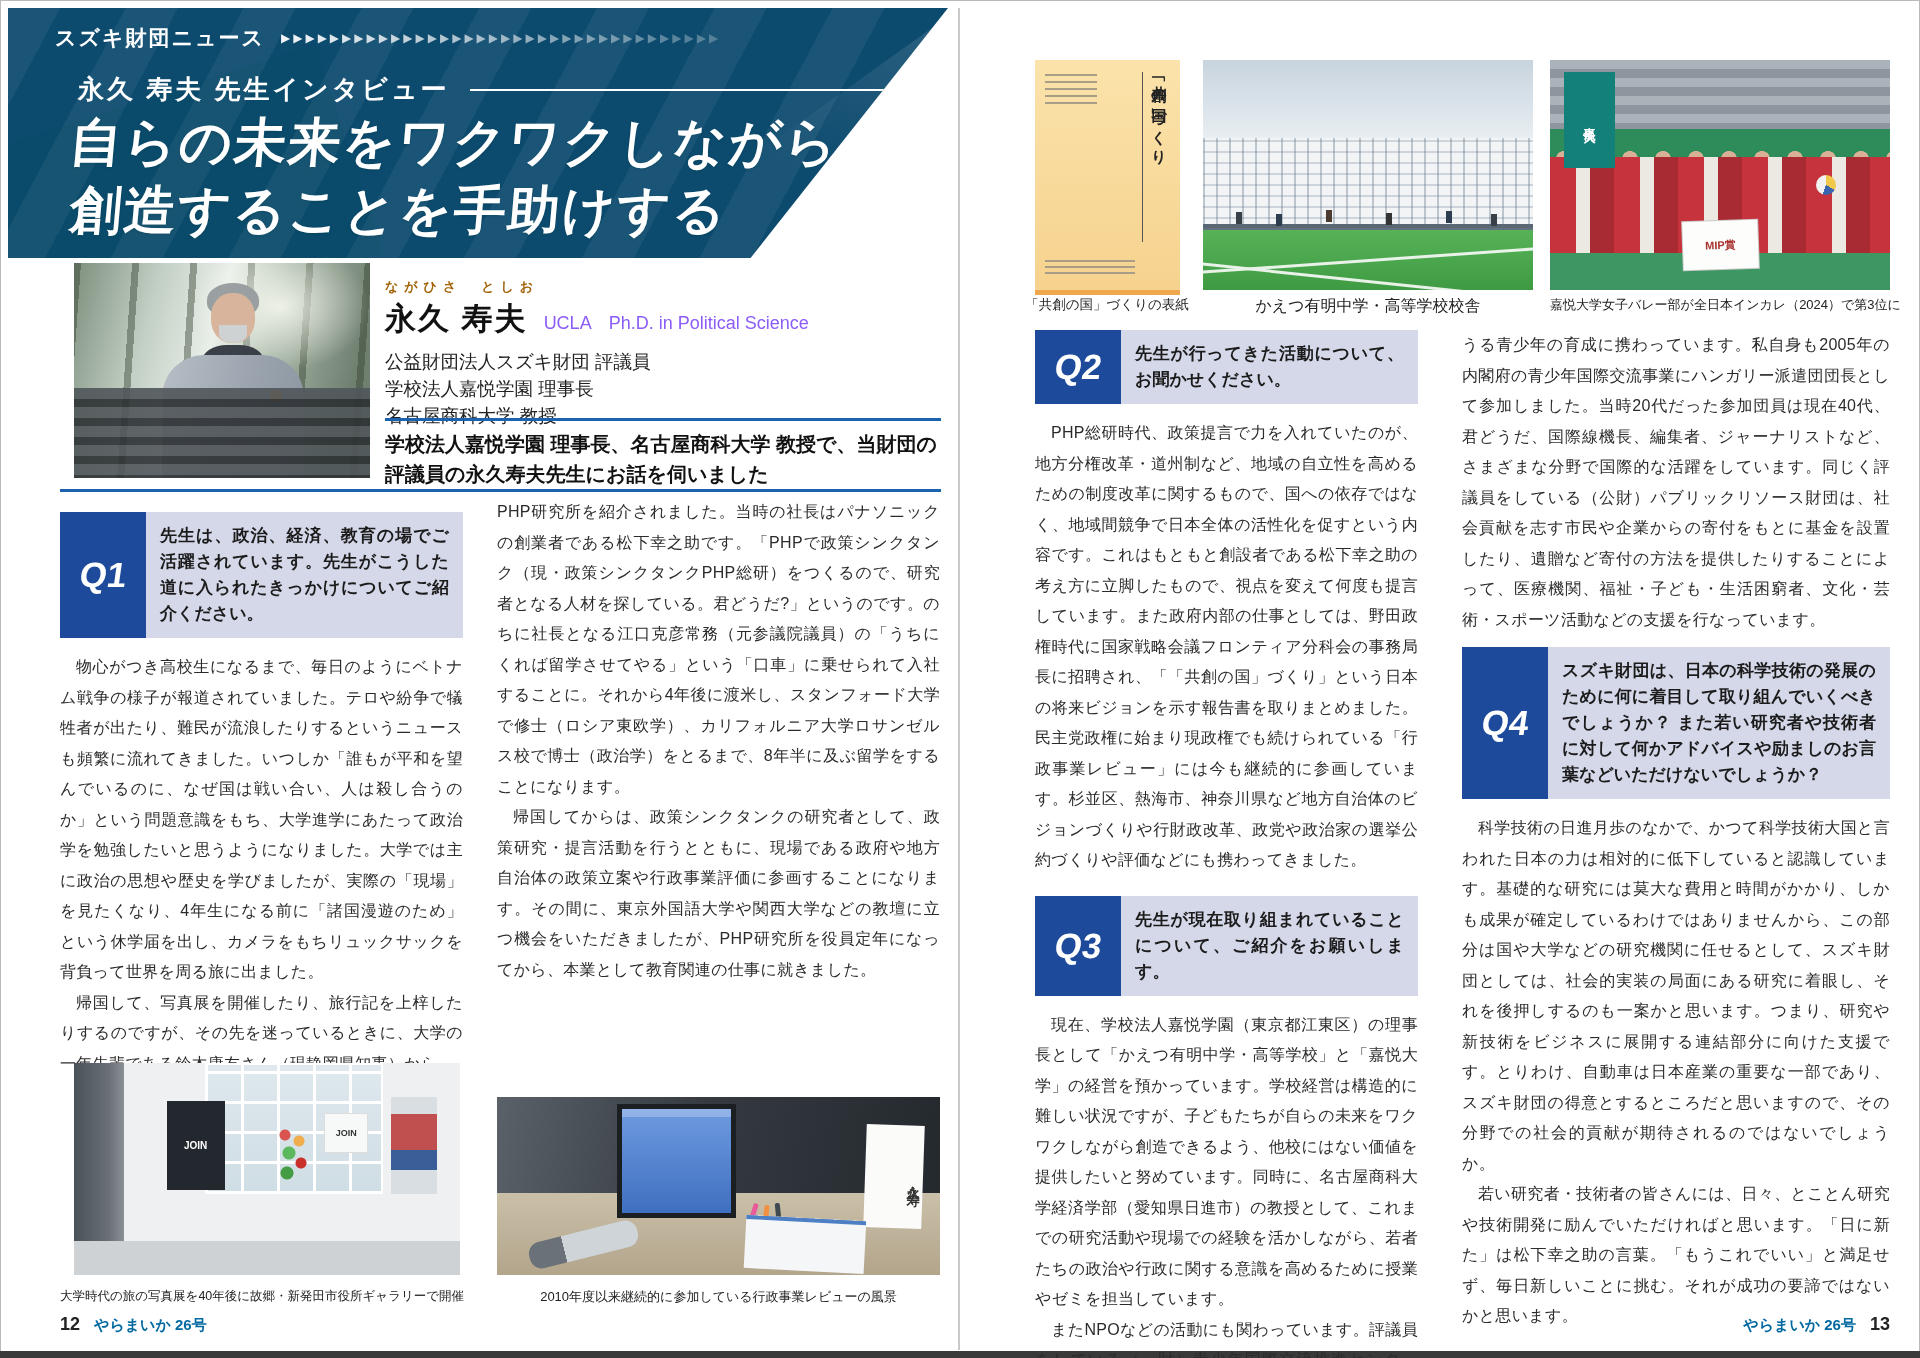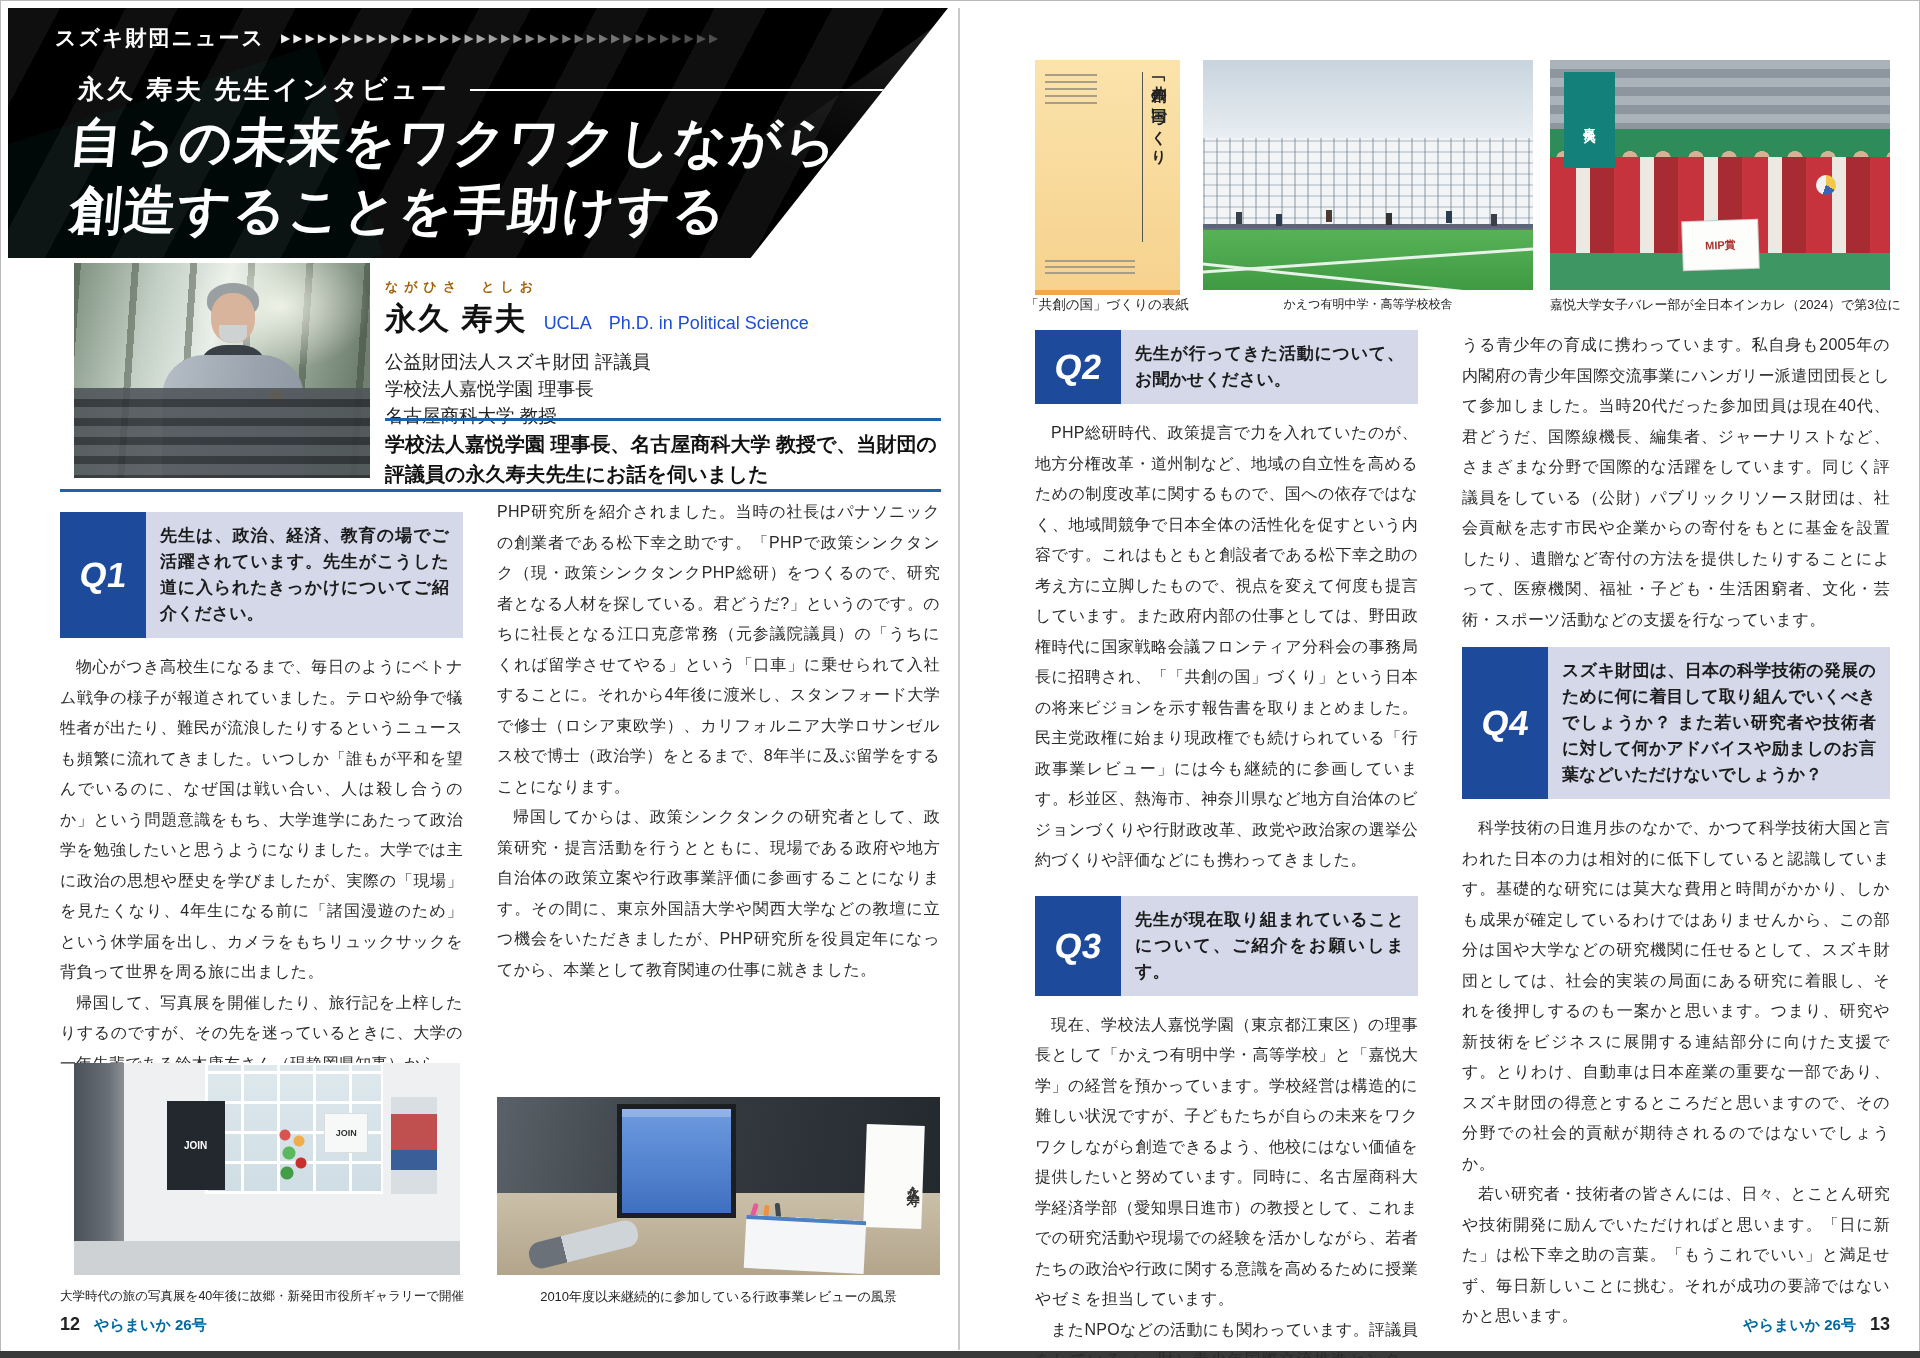--- a/index.html
+++ b/index.html
@@ -2,21 +2,21 @@
 <html><head>
 <meta charset="utf-8">
 <style>
   html,body{margin:0;padding:0;background:#ffffff;}
   #sheet{position:relative;width:1920px;height:1358px;background:#fff;overflow:hidden;
          font-family:"Liberation Sans","DejaVu Sans",sans-serif;color:#2b2b2b;
          box-shadow:inset 0 0 0 1px #b9b9b9;}
   .abs{position:absolute;}
 
   
-  #banner{position:absolute;left:8px;top:8px;width:940px;height:250px;background:#000000;
+  #banner{position:absolute;left:8px;top:8px;width:940px;height:250px;background:#0c4a6e;
           clip-path:polygon(0 0,100% 0,79% 100%,0 100%);overflow:hidden;}
   #banner .deco1{position:absolute;left:0;top:0;width:100%;height:100%;
           background:repeating-linear-gradient(118deg,rgba(255,255,255,.06) 0 46px,rgba(255,255,255,0) 46px 104px);}
   #banner .deco2{position:absolute;right:-40px;top:-20px;width:420px;height:300px;
           background:linear-gradient(205deg,rgba(255,255,255,.16),rgba(255,255,255,0) 55%);
           clip-path:polygon(100% 0,100% 100%,0 100%);}
   #banner .deco3{position:absolute;left:-30px;bottom:-60px;width:380px;height:220px;
           background:rgba(0,80,78,.10);transform:rotate(-18deg);}
   #brand-row{position:absolute;left:47px;top:16px;display:flex;align-items:center;gap:16px;}
   #brand-label{color:#fff;font-size:21px;font-weight:bold;letter-spacing:2px;}
@@ -50,21 +50,21 @@
   #photo-profile .pr-beard{position:absolute;left:145px;top:62px;width:28px;height:18px;border-radius:0 0 50% 50%;background:#cfd2d3;}
   #photo-profile .pr-neck{position:absolute;left:128px;top:82px;width:62px;height:40px;border-radius:40% 40% 0 0;background:#3a4048;}
   #photo-profile .pr-coat{position:absolute;left:88px;top:92px;width:142px;height:125px;border-radius:42px 42px 0 0;
      background:linear-gradient(100deg,#b6bec6,#9aa3ad 60%,#8b95a0);}
   #photo-profile .pr-pocket{position:absolute;left:196px;top:128px;width:12px;height:10px;background:#d98a3a;transform:rotate(12deg);}
 
   #name-block{left:385px;top:278px;width:556px;}
   #furigana{font-size:13px;font-weight:bold;letter-spacing:6px;color:#a16207;}
   #name-row{display:flex;align-items:baseline;margin-top:2px;}
   #profile-name{font-size:31px;font-weight:bold;color:#111;letter-spacing:2px;}
-  #profile-degree{font-size:18px;color:#1d4ed8;margin-left:16px;}
+  #profile-degree{font-size:18px;color:#8b5cf6;margin-left:16px;}
   #profile-titles{margin-top:8px;font-size:18.5px;line-height:27px;color:#222;font-weight:500;}
 
   #intro-box{left:385px;top:418px;width:556px;border-top:3px solid #1b63ae;padding-top:8px;
              font-size:20px;font-weight:bold;line-height:30px;color:#111;}
   #rule-full{left:60px;top:489px;width:881px;height:3px;background:#1b63ae;}
 
   
   .col{position:absolute;}
   #lcol1{left:60px;top:512px;width:403px;}
   #lcol2{left:497px;top:497px;width:443px;}
@@ -162,21 +162,21 @@
   #photo-volley .v-floor{position:absolute;left:0;bottom:0;width:100%;height:16%;background:#3e9663;}
   #photo-volley .v-flag{position:absolute;left:4%;top:5%;width:15%;height:42%;background:#13807a;
       writing-mode:vertical-rl;color:#fff;font-size:12px;font-weight:bold;display:flex;align-items:center;justify-content:center;letter-spacing:2px;}
   #photo-volley .v-board{position:absolute;left:39%;bottom:9%;width:22%;height:21%;background:#fdfdfb;transform:rotate(-2deg);
       display:flex;align-items:center;justify-content:center;font-size:11px;font-weight:bold;color:#a8332f;box-shadow:0 0 0 1px #ccc;}
   #photo-volley .v-ball{position:absolute;right:16%;top:50%;width:20px;height:20px;border-radius:50%;
       background:conic-gradient(#f2c84b 0 120deg,#3a66b0 120deg 200deg,#f2f2f2 200deg 360deg);}
 
   
   #cap-book{left:1012px;top:296px;width:190px;}
-  #cap-school{left:1203px;top:296px;width:330px;font-size:12px;}
+  #cap-school{left:1203px;top:296px;width:330px;font-size:16px;}
   #cap-volley{left:1550px;top:296px;width:340px;font-size:13px;}
   #cap-gallery{left:60px;top:1288px;width:403px;font-size:12.5px;}
   #cap-desk{left:497px;top:1288px;width:443px;font-size:13px;}
 
   
   .footer{position:absolute;top:1314px;display:flex;align-items:baseline;gap:14px;}
   #footer-l{left:60px;}
   #footer-r{right:30px;}
   .pageno{font-size:18px;font-weight:bold;color:#222;}
   .magname{font-size:15px;font-weight:bold;color:#0369a1;}

